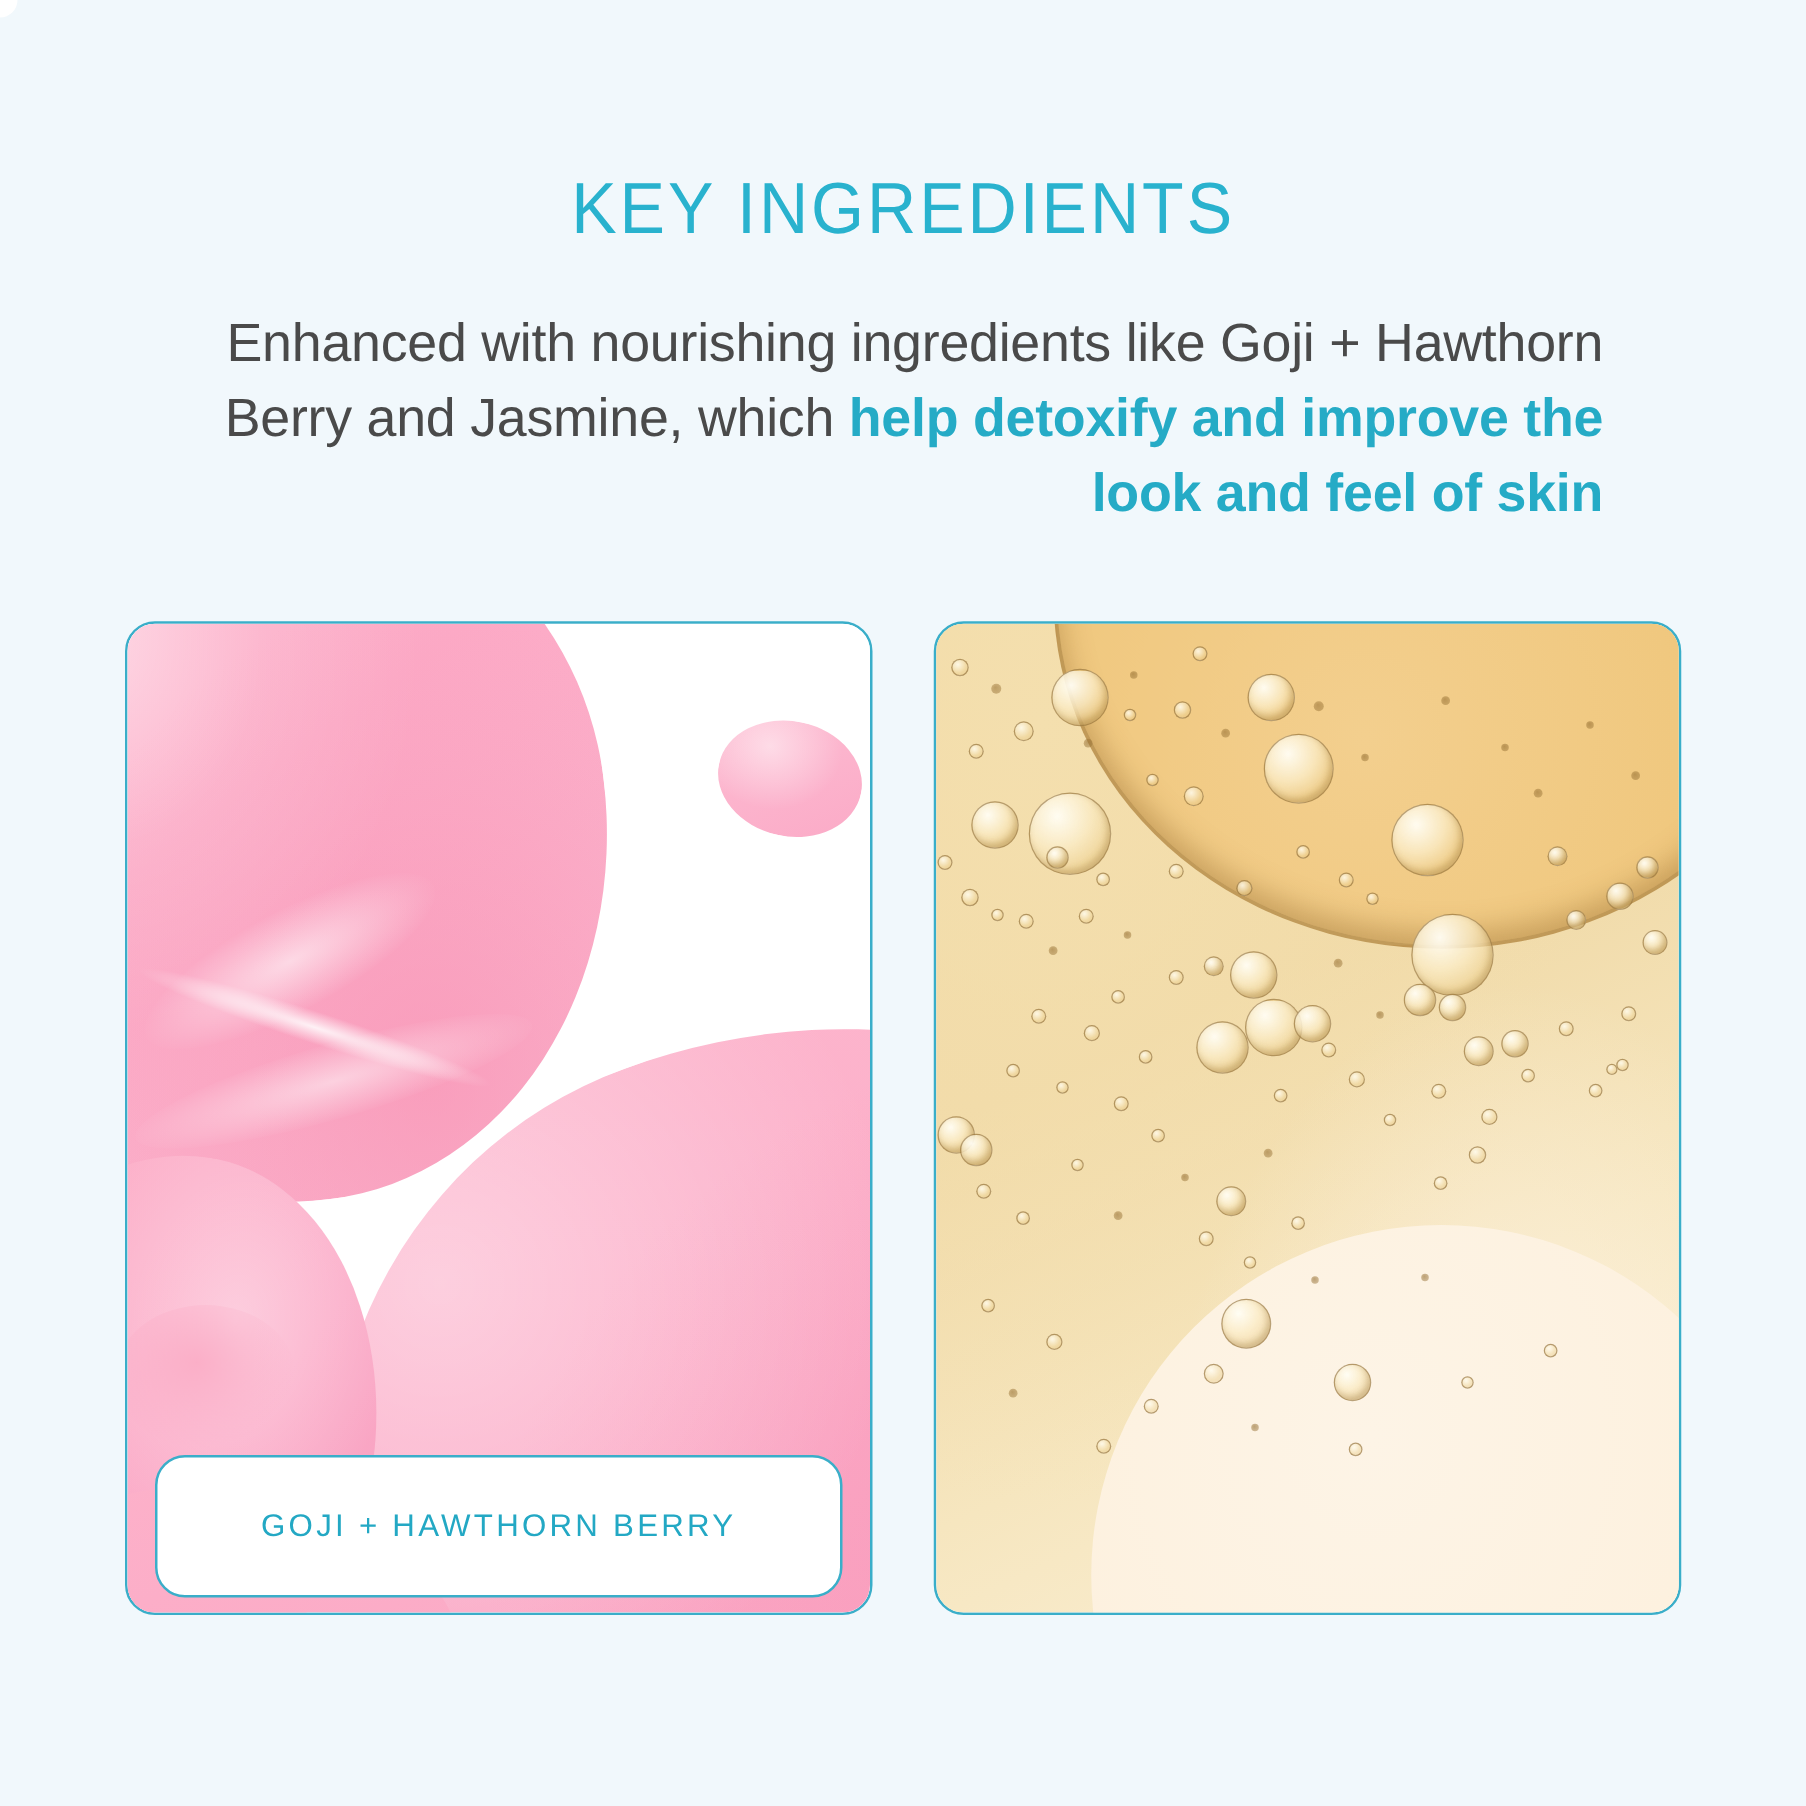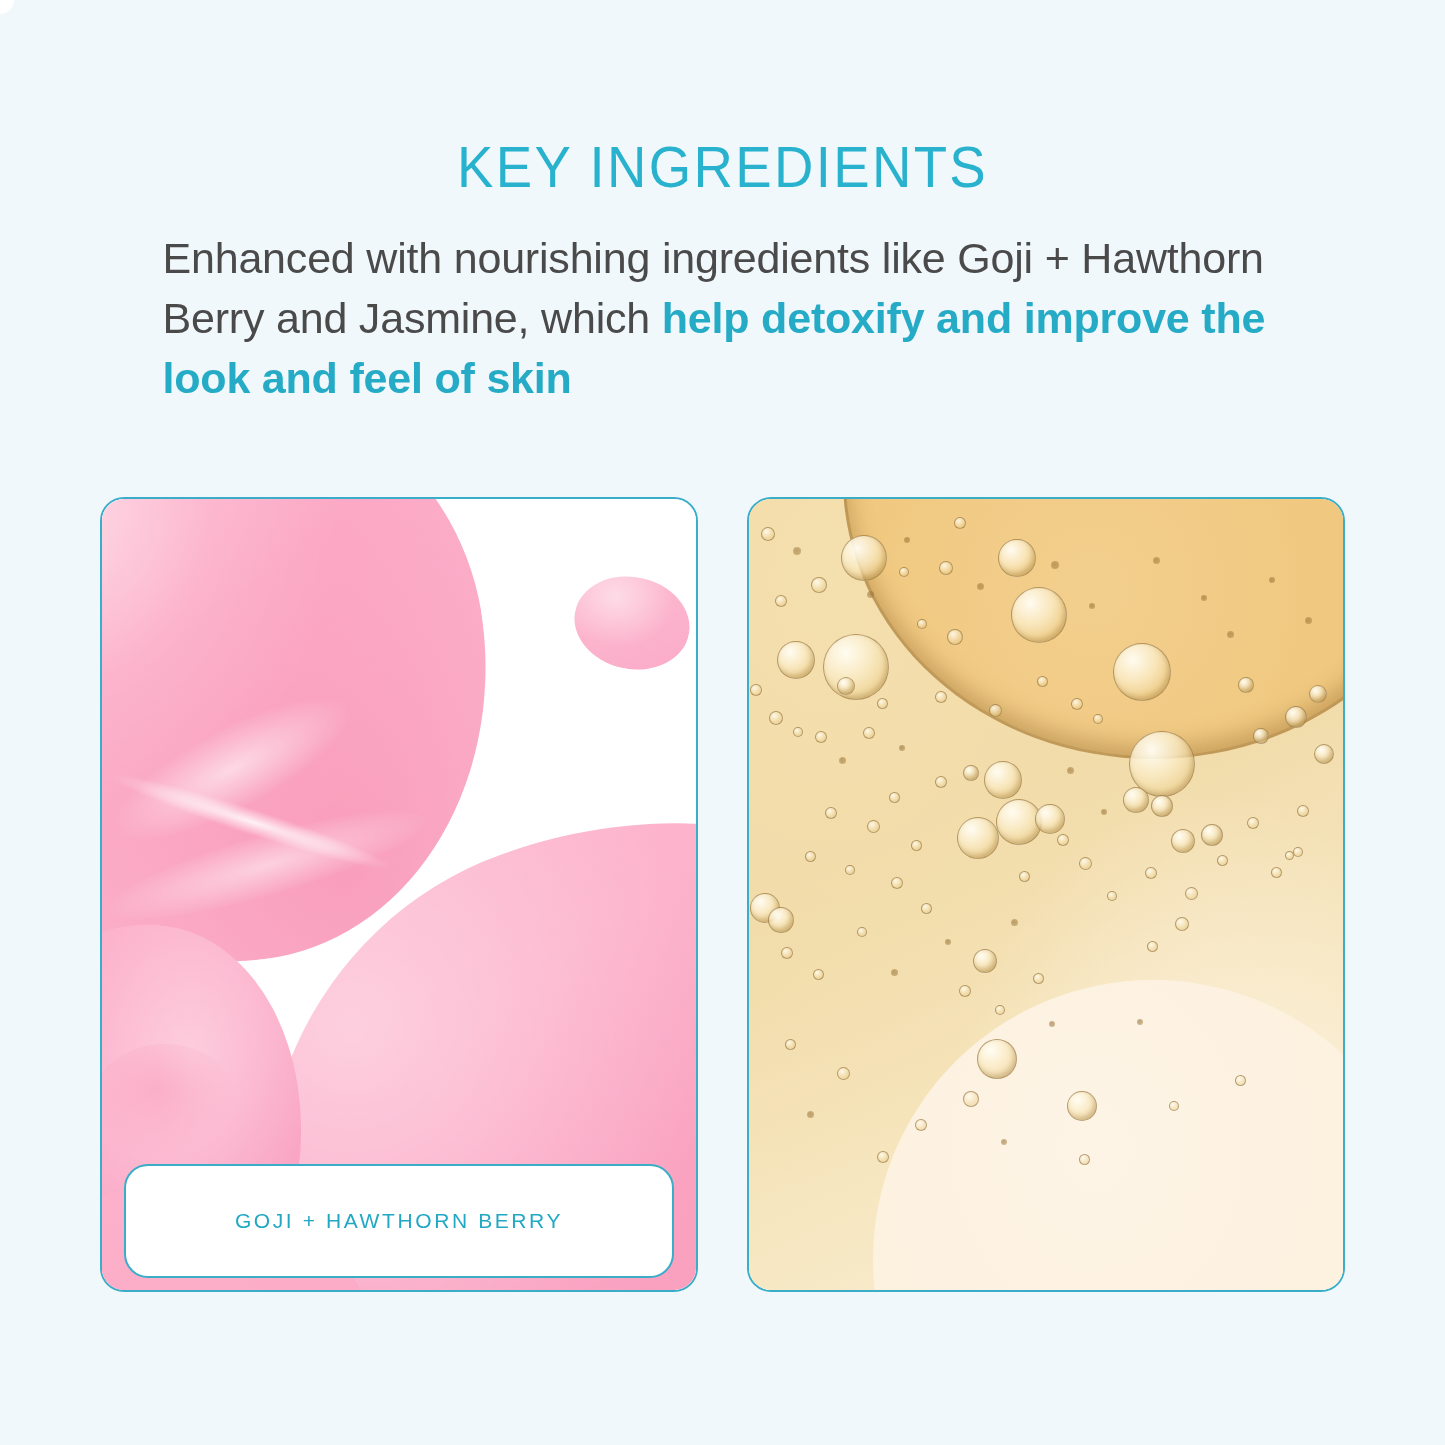--- a/index.html
+++ b/index.html
@@ -41,23 +41,23 @@
     color: #29b2ce;
     line-height: 1;
     margin: 0;
     transform: scaleX(0.94);
   }
 
   .subtitle {
     position: absolute;
     left: 50%;
     transform: translateX(-50%);
-    top: 228px;
+    top: 245px;
     width: 1120px;
-    text-align: left;
+    text-align: right;
     font-size: 43px;
     line-height: 60px;
     color: #4a4a4a;
     font-weight: 400;
     letter-spacing: -0.2px;
   }
   .subtitle .hl {
     color: #25abc6;
     font-weight: 700;
   }
@@ -229,21 +229,21 @@
     background: #ffffff;
     border: 2px solid #3aaec9;
     border-radius: 24px;
     display: flex;
     align-items: center;
     justify-content: center;
     box-sizing: border-box;
     z-index: 3;
   }
   .label-text {
-    font-size: 21px;
+    font-size: 25px;
     letter-spacing: 2.6px;
     color: #23a8c4;
     font-weight: 400;
     white-space: nowrap;
     text-align: center;
   }
 </style>
 </head>
 <body>
 

